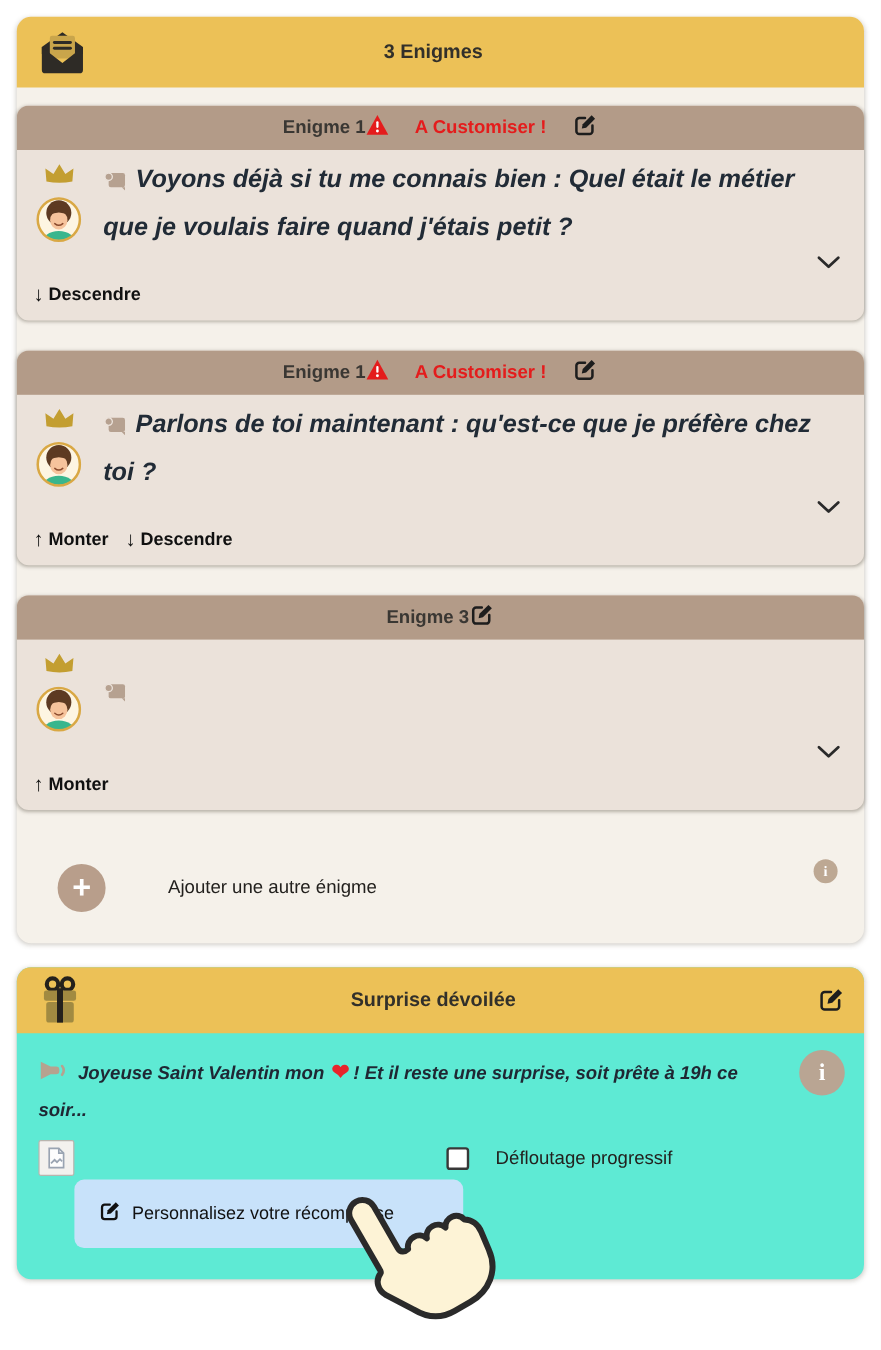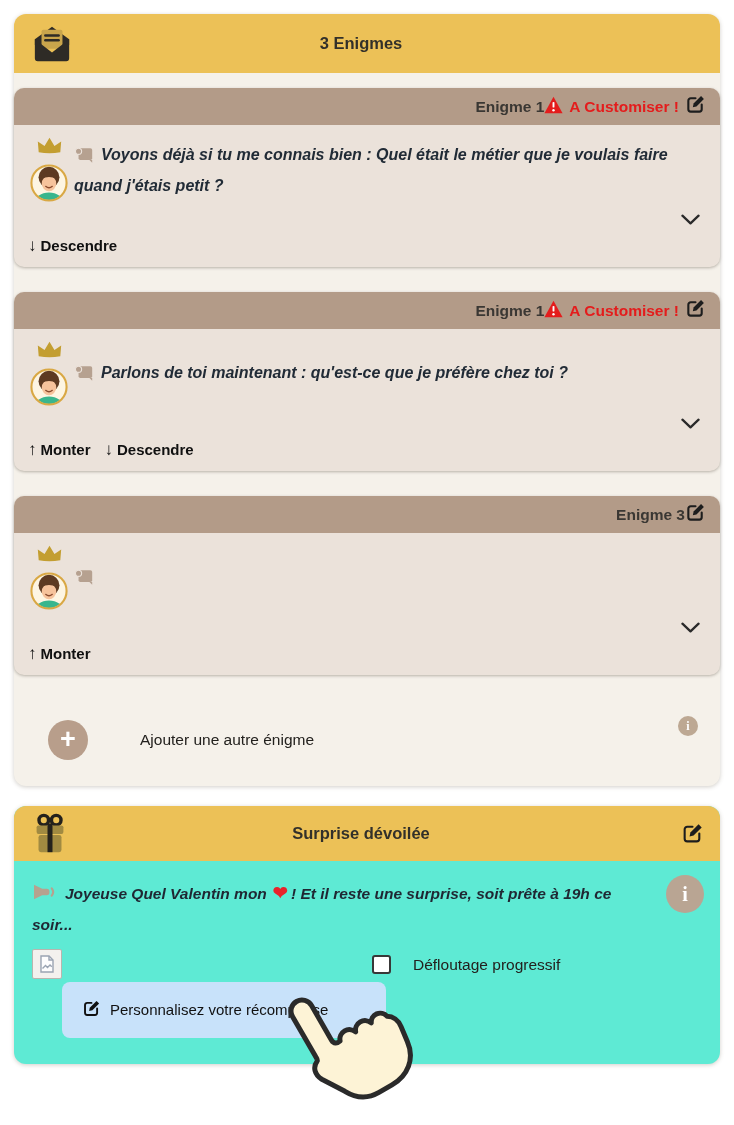--- a/index.html
+++ b/index.html
@@ -14,29 +14,29 @@
     border-radius:12px 12px 0 0;display:flex;align-items:center;padding:0 16px;}
   .yellow-header .hdr-title{position:absolute;left:0;right:12px;text-align:center;
     font-weight:bold;font-size:16.5px;color:#32302a;}
   .hdr-icon{position:relative;z-index:1;display:flex;align-items:center;}
   .hdr-edit{position:absolute;right:16px;top:16px;z-index:1;cursor:pointer;}
 
   .cards-wrap{padding-top:15px;}
   .enigme-card{background:#ebe2da;border-radius:10px;margin-bottom:25px;
     box-shadow:0 1px 3px rgba(70,60,45,.35);overflow:hidden;}
   .enigme-head{height:37px;background:#b39b88;display:flex;align-items:center;
-    justify-content:flex-end;padding:0 14px;}
+    justify-content:center;padding:0 14px;}
   .enigme-title{font-weight:bold;font-size:15.5px;color:#3a3733;}
-  .warn-group{display:flex;align-items:center;gap:6px;}
+  .warn-group{display:flex;align-items:center;gap:22px;}
   .warn-text{color:#e41c1c;font-weight:bold;font-size:15.5px;}
   .enigme-body{padding:6px 14px 4px;}
   .body-row{display:flex;align-items:center;min-height:78px;}
   .left-col{width:42px;display:flex;flex-direction:column;align-items:center;gap:5px;flex:none;}
-  .enigme-text{flex:1;margin-left:4px;padding-right:26px;
-    font-style:italic;font-weight:bold;font-size:16px;line-height:1.75;color:#212b36;}
+  .enigme-text{flex:1;margin-left:16px;padding-right:26px;
+    font-style:italic;font-weight:bold;font-size:21px;line-height:1.75;color:#212b36;}
   .scroll-ic{display:inline-block;vertical-align:-3px;margin-right:7px;}
   .chev-row{text-align:right;padding:2px 6px 0 0;height:18px;}
   .move-row{display:flex;align-items:center;gap:4px;padding:8px 0 9px;
     font-weight:bold;font-size:15px;color:#101010;}
   .move-item{display:flex;align-items:center;gap:4px;cursor:pointer;margin-right:10px;}
   .arrow-glyph{font-weight:900;font-size:17px;line-height:1;}
 
   .add-row{position:relative;display:flex;align-items:center;padding:20px 24px 26px 34px;}
   .plus-btn{width:40px;height:40px;border-radius:50%;background:#b89e8b;color:#fff;
     display:flex;align-items:center;justify-content:center;font-size:27px;font-weight:bold;
@@ -320,21 +320,21 @@
       </svg>
     </span>
   </div>
 
   <div class="surprise-body">
     <span class="info-lg">i</span>
 
     <div class="surprise-msg"><span class="mega-ic"><svg width="24" height="20" viewBox="0 0 26 22">
             <path d="M2 3 L2 19 L11 14.5 h5 a3 3 0 0 0 3 -3 V10.5 a3 3 0 0 0 -3 -3 h-5 Z" fill="#b6a28f"></path>
             <path d="M21.5 7 a6.5 6.5 0 0 1 0 8" stroke="#b6a28f" stroke-width="2.4" fill="none" stroke-linecap="round"></path>
-          </svg></span><span>Joyeuse Quel Valentin mon</span><span class="heart">❤</span><span>! Et il reste une surprise, soit prête à 19h ce soir...</span></div>
+          </svg></span><span>Joyeuse Saint Valentin mon</span><span class="heart">❤</span><span>! Et il reste une surprise, soit prête à 19h ce soir...</span></div>
 
     <div class="surprise-cols">
       <div class="sc-left">
         <div class="img-ph">
           <svg width="20" height="20" viewBox="0 0 20 20">
             <path d="M4 2 h8 l4 4 v12 h-12 Z" fill="#fdfdfd" stroke="#9aa4b2" stroke-width="1.4"></path>
             <path d="M12 2 v4 h4" fill="none" stroke="#9aa4b2" stroke-width="1.4"></path>
             <path d="M5.5 14.5 l3 -3 2 2 2.5 -2.5 1.8 1.8" stroke="#9aa4b2" stroke-width="1.4" fill="none"></path>
           </svg>
         </div>

